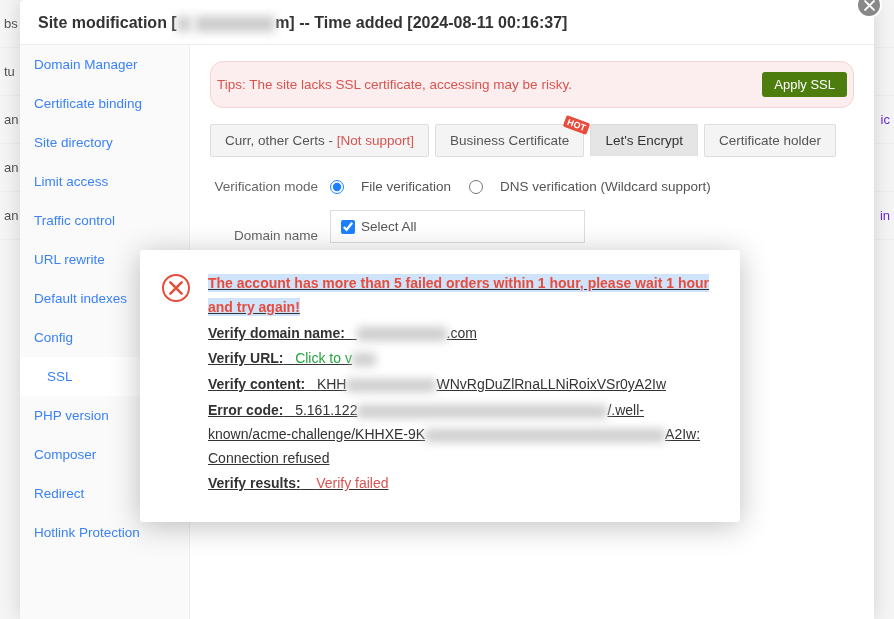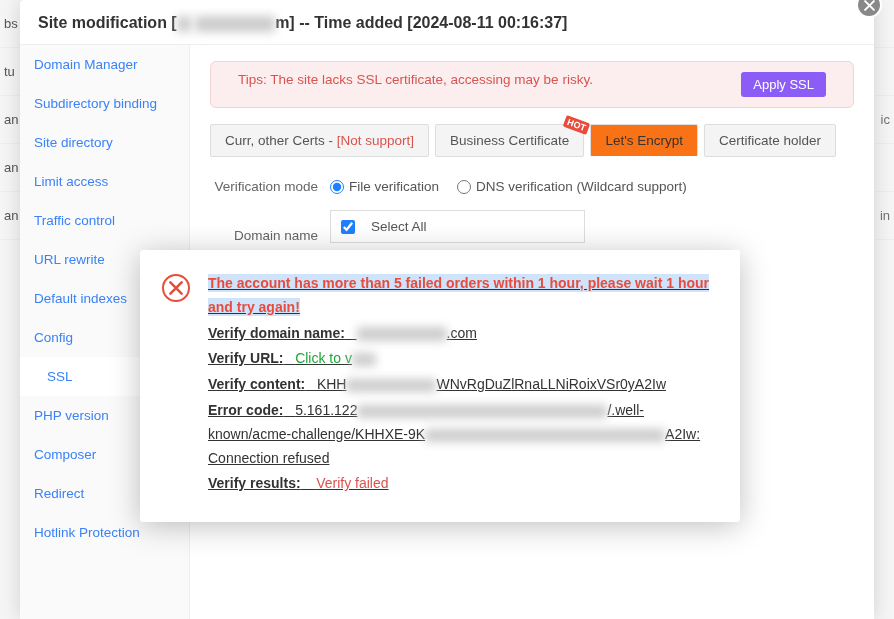--- a/index.html
+++ b/index.html
@@ -20,21 +20,21 @@
   }
   .bg-row {
     height: 48px;
     border-bottom: 1px solid #eee;
     display: flex;
     align-items: center;
     padding-left: 4px;
     font-size: 13px;
     color: #555;
   }
-  .bg-row span.green { color: #737373; padding-left: 12px; }
+  .bg-row span.green { color: #6d28d9; padding-left: 12px; }
   .modal-overlay {
     position: absolute;
     top: 0; left: 20px; right: 20px; bottom: 0;
     background: #fff;
     border-radius: 4px 4px 0 0;
     box-shadow: 0 0 20px rgba(0,0,0,0.15);
     z-index: 10;
     display: flex;
     flex-direction: column;
   }
@@ -98,29 +98,30 @@
   }
   .content {
     flex: 1;
     padding: 16px 20px;
     overflow-y: auto;
     position: relative;
   }
   .tips-bar {
     background: #fceeee;
     border: 1px solid #f3d3d3;
-    border-radius: 6px;
-    padding: 10px 27px;
-    display: flex;
+    border-radius: 13px;
+    padding: 10px 6px;
+    display: flex;
+    align-items: center;
     justify-content: space-between;
     margin-bottom: 16px;
   }
   .tips-text { color: #d9534f; font-size: 13.5px; }
   .apply-btn {
-    background: #8b5cf6;
+    background: #4d7c0f;
     color: #fff;
     border: none;
     border-radius: 3px;
     padding: 5px 12px;
     font-size: 13px;
     cursor: pointer;
   }
   .tabs {
     display: flex;
     gap: 6px;
@@ -130,21 +131,21 @@
     position: relative;
     border: 1px solid #ddd;
     background: #f4f4f4;
     padding: 8px 14px;
     font-size: 13.5px;
     color: #555;
     cursor: pointer;
     border-radius: 2px;
   }
   .tab.active {
-    background: #f97316;
+    background: #e5e5e5;
     border-bottom-color: #fff;
     color: #333;
   }
   .tab .red { color: #d9534f; }
   .hot-badge {
     position: absolute;
     top: -6px; right: -6px;
     background: #e74c3c;
     color: #fff;
     font-size: 9px;
@@ -166,29 +167,29 @@
     padding-right: 12px;
     padding-top: 4px;
   }
   .form-ctrl {
     flex: 1;
     display: flex;
     align-items: center;
     gap: 18px;
     color: #555;
   }
-  .radio-opt { display: inline-flex; align-items: center; gap: 5px; cursor: pointer; }
+  .radio-opt { display: inline-flex; align-items: center; gap: 17px; cursor: pointer; }
   .radio-opt input { accent-color: #1e80ff; width:14px; height:14px; }
   .domain-box {
     border: 1px solid #ddd;
     padding: 8px 10px;
     width: 255px;
     display: flex;
     align-items: center;
-    gap: 16px;
+    gap: 6px;
   }
   .domain-box input[type=checkbox] { accent-color: #1e80ff; width:14px; height:14px; }
   .note-text {
     color: #888;
     font-size: 13px;
     line-height: 1.6;
     max-width: 520px;
   }
   
   .error-popup {
@@ -264,21 +265,21 @@
     <svg viewBox="0 0 10 10" width="11" height="11">
         <path d="M1 1 L9 9 M9 1 L1 9" stroke="#fff" stroke-width="1.8" stroke-linecap="round"></path>
       </svg>
   </div>
   <div class="modal-header">
     <span>Site modification [</span><span class="blur" style="width:14px;height:16px;">..</span>&nbsp;<span class="blur" style="width:80px;height:16px;">........</span><span>m]</span><span> -- Time added [2024-08-11 00:16:37]</span>
   </div>
   <div class="modal-body">
     <div class="sidebar">
       <div class="sidebar-item"><span>Domain Manager</span></div>
-      <div class="sidebar-item"><span>Subdirectory binding</span></div>
+      <div class="sidebar-item"><span>Certificate binding</span></div>
       <div class="sidebar-item"><span>Site directory</span></div>
       <div class="sidebar-item"><span>Limit access</span></div>
       <div class="sidebar-item"><span>Traffic control</span></div>
       <div class="sidebar-item"><span>URL rewrite</span></div>
       <div class="sidebar-item"><span>Default indexes</span></div>
       <div class="sidebar-item"><span>Config</span></div>
       <div class="sidebar-item active"><span>SSL</span></div>
       <div class="sidebar-item"><span>PHP version</span></div>
       <div class="sidebar-item"><span>Composer</span></div>
       <div class="sidebar-item"><span>Redirect</span></div>

